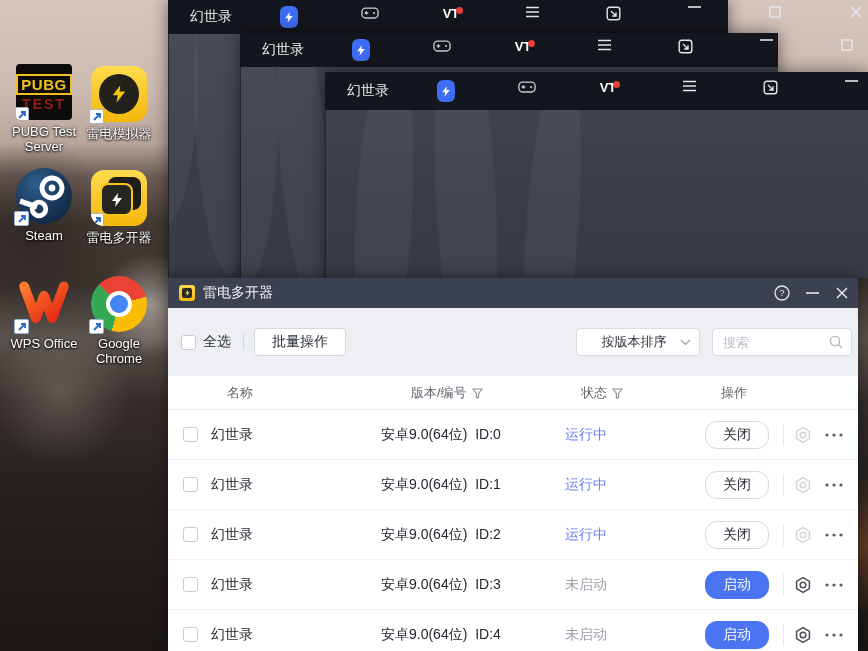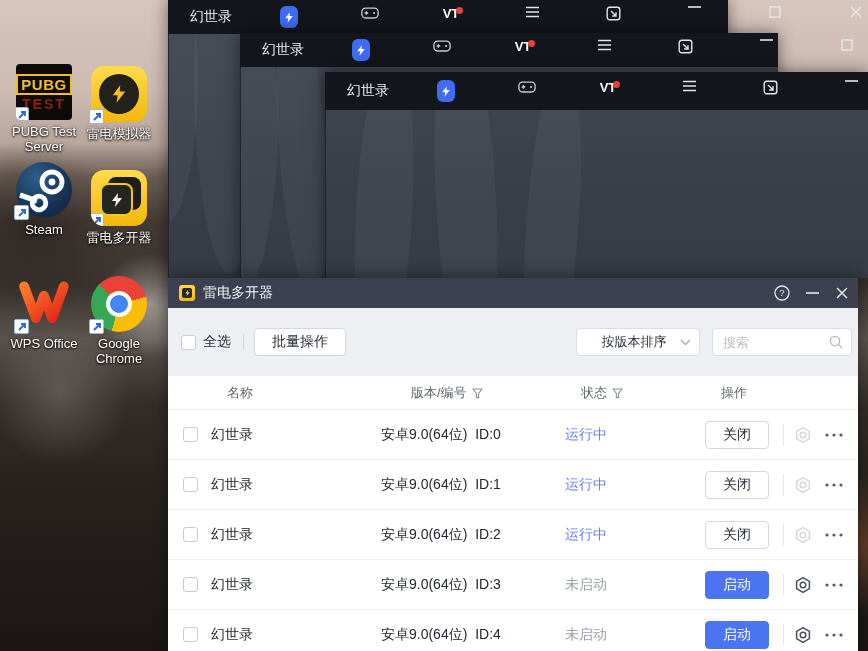--- a/index.html
+++ b/index.html
@@ -115,21 +115,21 @@
   .trow .checkbox { position:absolute; left:15px; top:17px; }
   .c-name { position:absolute; left:43px; top:0; height:50px; display:flex; align-items:center;
     font-size:14px; color:#23272f; }
   .c-ver { position:absolute; left:213px; top:0; height:50px; display:flex; align-items:center;
     font-size:14px; color:#23272f; white-space:pre; }
   .c-status { position:absolute; left:397px; top:0; height:50px; display:flex; align-items:center;
     font-size:14px; }
   .trow.running .c-status { color:#6a7cf8; }
   .trow.stopped .c-status { color:#9ba0a9; }
   .c-action { position:absolute; left:537px; top:11px; width:64px; height:28px;
-    border-radius:4px; font-size:14px; cursor:pointer; font-family:"Liberation Sans", sans-serif; }
+    border-radius:12px; font-size:14px; cursor:pointer; font-family:"Liberation Sans", sans-serif; }
   .trow.running .c-action { background:#fff; border:1px solid #d4d8df; color:#2a2e38; }
   .trow.stopped .c-action { background:#4b74f2; border:1px solid #4b74f2; color:#fff; }
   .rowdiv { position:absolute; left:615px; top:14px; width:1px; height:22px; background:#e6e8ed; }
   .gear { position:absolute; left:626px; top:16px; width:18px; height:18px; cursor:pointer; }
   .trow.running .gear { color:#d3d6dc; cursor:default; }
   .trow.stopped .gear { color:#4a4f58; }
   .dots { position:absolute; left:656px; top:16px; width:22px; height:18px;
     color:#565b64; cursor:pointer; display:flex; align-items:center; }
 </style>
 </head>
@@ -160,21 +160,21 @@
       </div>
       <span class="shortcut-arrow">
           <svg width="12" height="12" viewBox="0 0 12 12">
             <path d="M3 9 L9 3 M5 3 H9 V7" stroke="#2a67c9" stroke-width="1.8" fill="none"></path>
           </svg>
         </span>
     </div>
     <div class="label">雷电模拟器</div>
   </div>
 
-  <div class="dicon" style="left:0; top:162px;">
+  <div class="dicon" style="left:0; top:168px;">
     <div class="art art-steam">
       <svg width="56" height="56" viewBox="0 0 28 28">
         <circle cx="18" cy="10" r="5" fill="none" stroke="#fff" stroke-width="2.4"></circle>
         <circle cx="18" cy="10" r="1.7" fill="#fff"></circle>
         <path d="M2 16.5 L10.5 19.5" stroke="#fff" stroke-width="2.6" fill="none"></path>
         <circle cx="11.5" cy="20.5" r="3.4" fill="none" stroke="#fff" stroke-width="2.4"></circle>
       </svg>
       <span class="shortcut-arrow">
           <svg width="12" height="12" viewBox="0 0 12 12">
             <path d="M3 9 L9 3 M5 3 H9 V7" stroke="#2a67c9" stroke-width="1.8" fill="none"></path>

